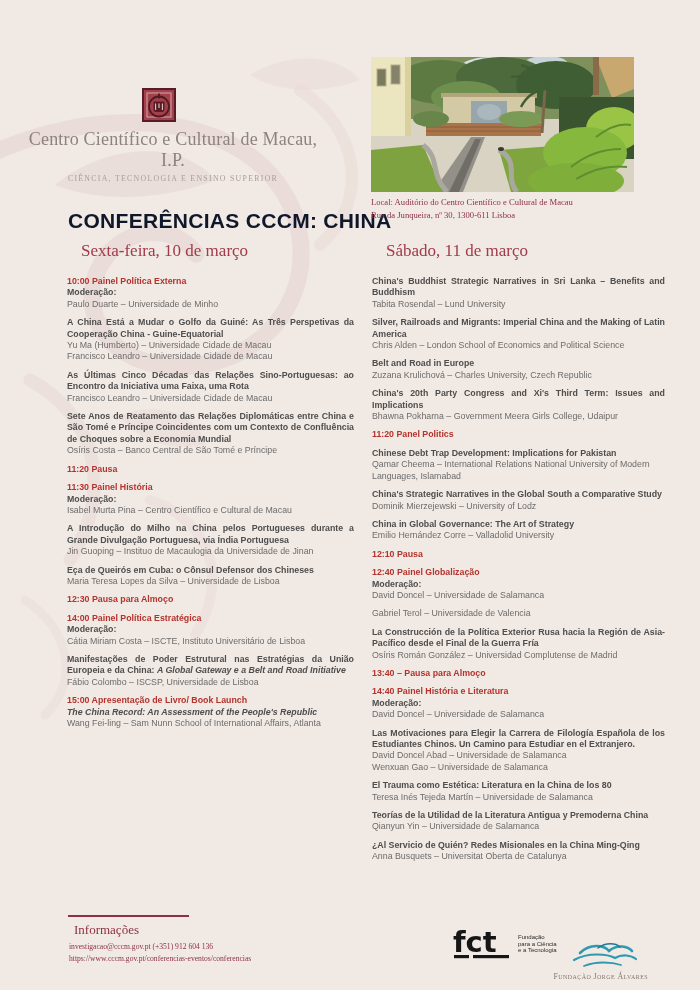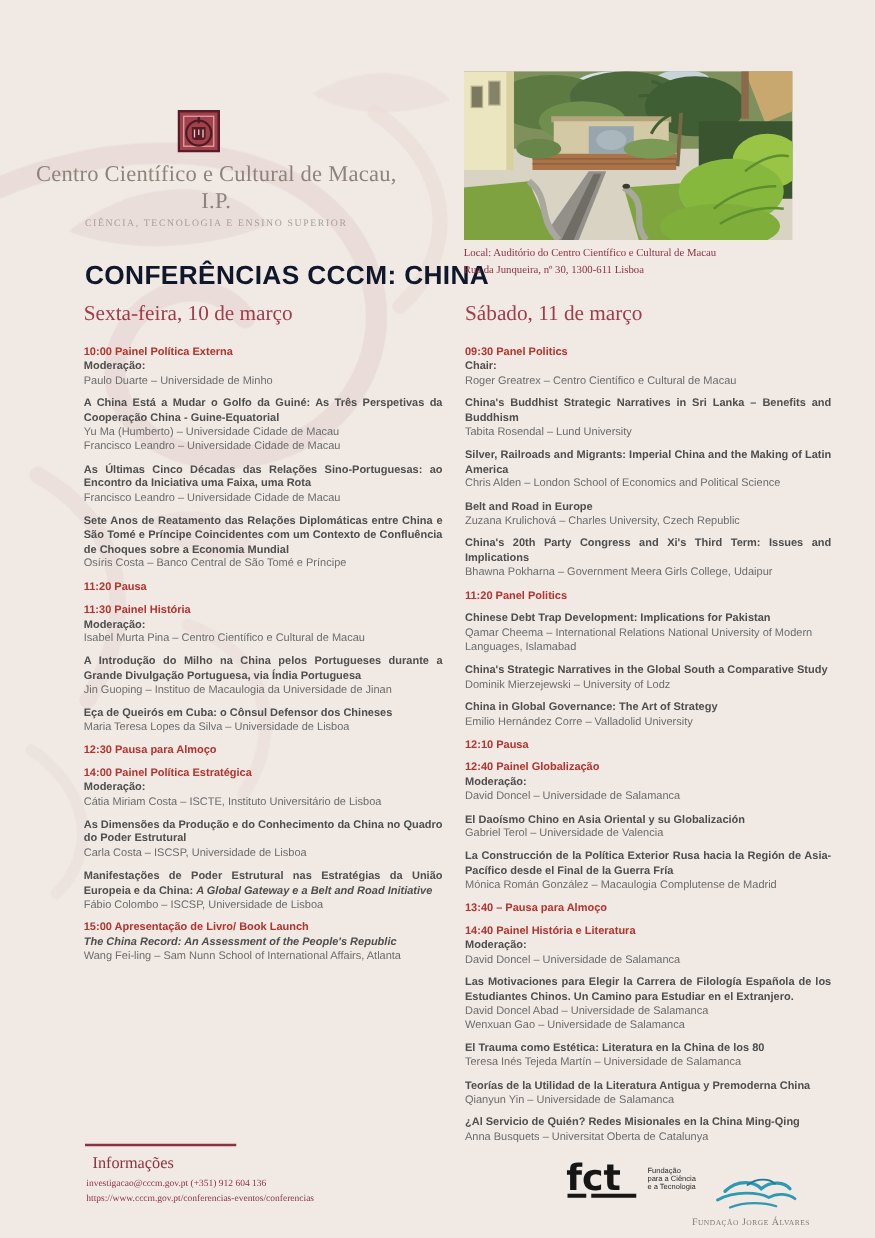--- a/index.html
+++ b/index.html
@@ -33,21 +33,21 @@
     left:371px;top:196px;width:280px;
     font-family:"Liberation Serif","DejaVu Serif",serif;
     font-size:8.6px;line-height:12.5px;color:#8e3142;
   }
   
   .col{top:241px;}
   .col-left{left:67px;width:287px;}
   .col-right{left:372px;width:293px;}
   .day-heading{
     font-family:"Liberation Serif","DejaVu Serif",serif;
-    font-size:17px;color:#a03b4b;margin:0 0 15px 0;font-weight:400;
+    font-size:17px;color:#a03b4b;margin:0 0 15px 14px;font-weight:400;
   }
   .block{margin:0 0 7px 0;}
   .time{
     font-size:8.8px;font-weight:600;color:#b4332d;line-height:11.4px;
   }
   .mod-label{font-size:8.8px;font-weight:700;color:#4e4e4e;line-height:11.4px;}
   .talk-title{
     font-size:8.8px;font-weight:700;color:#4e4e4e;line-height:11.4px;
     text-align:justify;
   }
@@ -206,41 +206,32 @@
     </div>
     <div class="block">
       <div class="time">12:30 Pausa para Almoço</div>
     </div>
     <div class="block">
       <div class="time">14:00 Painel Política Estratégica</div>
       <div class="mod-label">Moderação:</div>
       <div class="person">Cátia Miriam Costa – ISCTE, Instituto Universitário de Lisboa</div>
     </div>
     <div class="block">
-      <div class="talk-title">As Dimensões da Produção e do Conhecimento da China no Quadro do Poder Estrutural</div>
-      <div class="person">Carla Costa – ISCSP, Universidade de Lisboa</div>
-    </div>
-    <div class="block">
       <div class="talk-title">Manifestações de Poder Estrutural nas Estratégias da União Europeia e da China: <span class="it">A Global Gateway e a Belt and Road Initiative</span></div>
       <div class="person">Fábio Colombo – ISCSP, Universidade de Lisboa</div>
     </div>
     <div class="block">
       <div class="time">15:00 Apresentação de Livro/ Book Launch</div>
       <div class="book-title">The China Record: An Assessment of the People's Republic</div>
       <div class="person">Wang Fei-ling – Sam Nunn School of International Affairs, Atlanta</div>
     </div>
   </div>
 <div class="abs col col-right">
     <h2 class="day-heading">Sábado, 11 de março</h2>
     <div class="block">
-      <div class="time">09:30 Panel Politics</div>
-      <div class="mod-label">Chair:</div>
-      <div class="person">Roger Greatrex – Centro Científico e Cultural de Macau</div>
-    </div>
-    <div class="block">
       <div class="talk-title">China's Buddhist Strategic Narratives in Sri Lanka – Benefits and Buddhism</div>
       <div class="person">Tabita Rosendal – Lund University</div>
     </div>
     <div class="block">
       <div class="talk-title">Silver, Railroads and Migrants: Imperial China and the Making of Latin America</div>
       <div class="person">Chris Alden – London School of Economics and Political Science</div>
     </div>
     <div class="block">
       <div class="talk-title">Belt and Road in Europe</div>
       <div class="person">Zuzana Krulichová – Charles University, Czech Republic</div>
@@ -266,26 +257,25 @@
     </div>
     <div class="block">
       <div class="time">12:10 Pausa</div>
     </div>
     <div class="block">
       <div class="time">12:40 Painel Globalização</div>
       <div class="mod-label">Moderação:</div>
       <div class="person">David Doncel – Universidade de Salamanca</div>
     </div>
     <div class="block">
-      <div class="talk-title">El Daoísmo Chino en Asia Oriental y su Globalización</div>
       <div class="person">Gabriel Terol – Universidade de Valencia</div>
     </div>
     <div class="block">
       <div class="talk-title">La Construcción de la Política Exterior Rusa hacia la Región de Asia-Pacífico desde el Final de la Guerra Fría</div>
-      <div class="person">Mónica Román González – Macaulogia Complutense de Madrid</div>
+      <div class="person">Osíris Román González – Universidad Complutense de Madrid</div>
     </div>
     <div class="block">
       <div class="time">13:40 – Pausa para Almoço</div>
     </div>
     <div class="block">
       <div class="time">14:40 Painel História e Literatura</div>
       <div class="mod-label">Moderação:</div>
       <div class="person">David Doncel – Universidade de Salamanca</div>
     </div>
     <div class="block">

